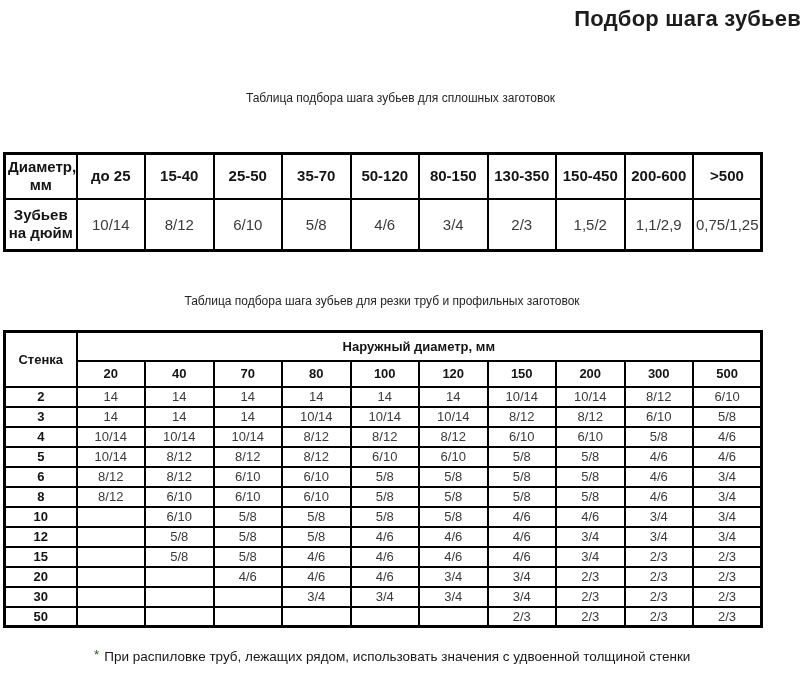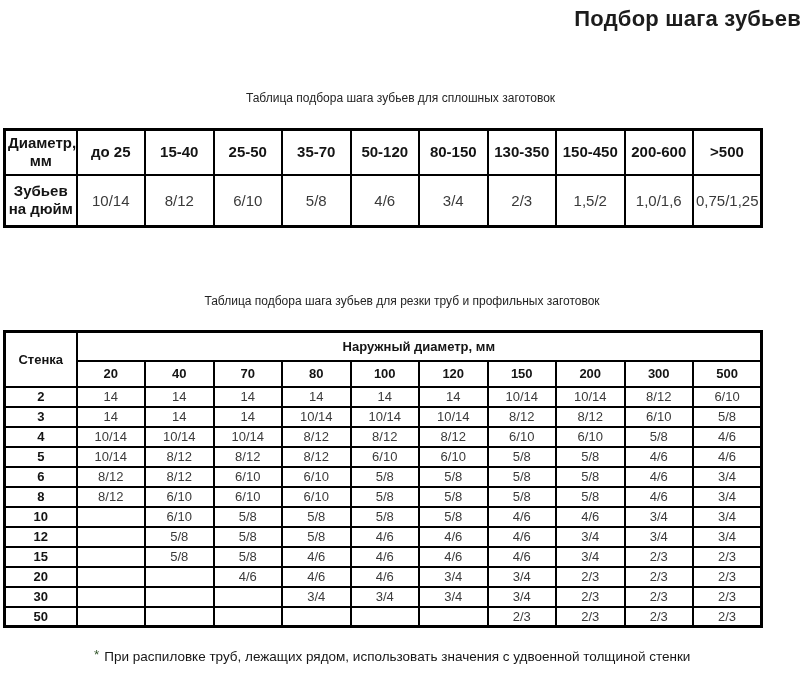--- a/index.html
+++ b/index.html
@@ -14,35 +14,35 @@
     position:absolute; top:6px; left:0; width:801px;
     margin:0; text-align:right;
     font-size:22px; font-weight:bold; color:#1c1c1c;
     letter-spacing:.2px;
   }
   .caption {
     position:absolute; text-align:center;
     font-size:12px; color:#242424;
   }
   .caption1 { top:91px; left:0; width:801px; }
-  .caption2 { top:294px; left:0; width:764px;margin-left:20px; }
+  .caption2 { top:294px; left:0; width:764px; }
   table {
     position:absolute;
     border-collapse:collapse; table-layout:fixed;
     background:#fff;
     border:3px solid #000;
   }
   th, td {
     border:2px solid #000;
     text-align:center; vertical-align:middle;
     padding:0 2px; overflow:hidden;
   }
   th { font-weight:bold; color:#141414; }
   td { font-weight:normal; color:#3a3a3a; }
-  .t1 { left:3px; top:128px; width:757px; font-size:15px; }
+  .t1 { left:3px; top:152px; width:757px; font-size:15px; }
   .t1 .hdr-row { height:45px; }
   .t1 .val-row { height:52px; }
   .t1 th { line-height:1.25; }
   .t2 { left:3px; top:330px; width:757px; font-size:13px; }
   .t2 .group-row { height:29px; }
   .t2 .cols-row  { height:26px; }
   .t2 .data-row  { height:20px; }
   .col-label { width:72px; }
   .col-data  { width:68.5px; }
   .footnote {
@@ -95,21 +95,21 @@
       <tr class="val-row">
         <th>Зубьев на дюйм</th>
         <td>10/14</td>
         <td>8/12</td>
         <td>6/10</td>
         <td>5/8</td>
         <td>4/6</td>
         <td>3/4</td>
         <td>2/3</td>
         <td>1,5/2</td>
-        <td>1,0/1,6</td>
+        <td>1,1/2,9</td>
         <td>0,75/1,25</td>
       </tr>
     </tbody>
   </table>
 
   <div class="caption caption2">Таблица подбора шага зубьев для резки труб и профильных заготовок</div>
 
   <table class="t2">
     <colgroup>
       <col class="col-label">

